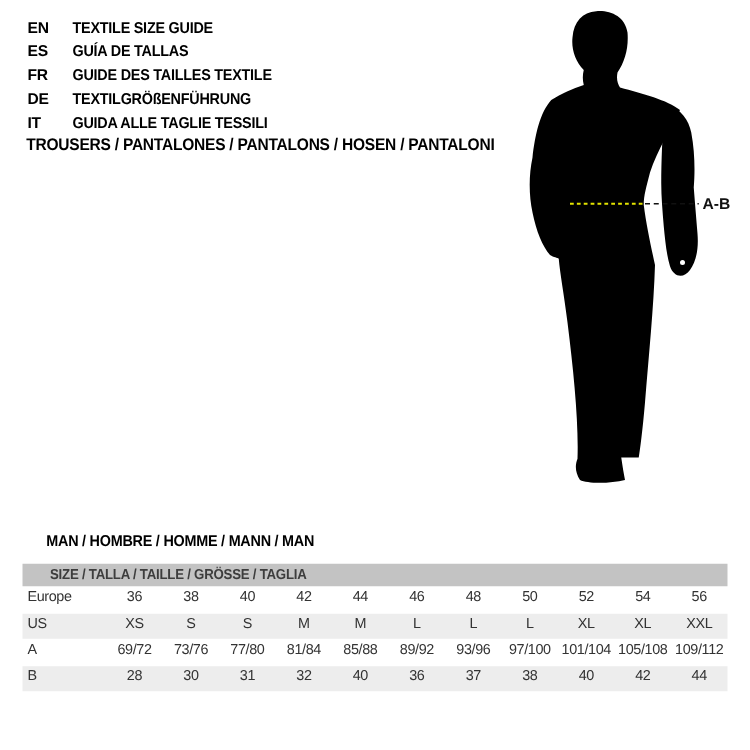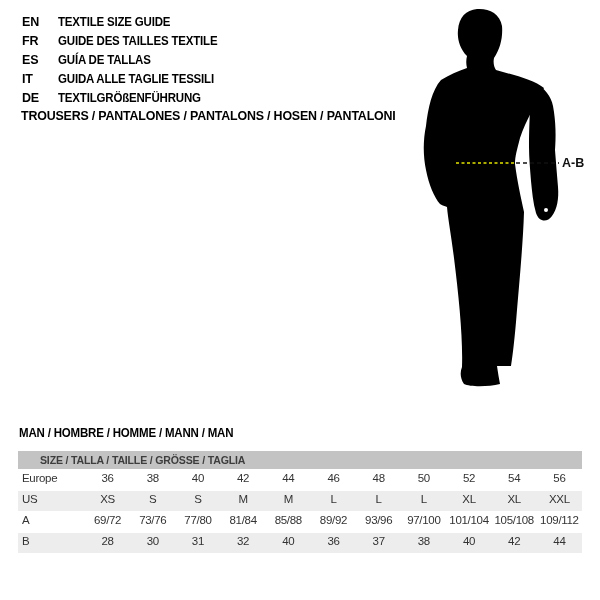--- a/index.html
+++ b/index.html
@@ -8,21 +8,21 @@
     font-family:"Liberation Sans",sans-serif;color:#000;overflow:hidden;
   }
   .cond{display:inline-block;transform:scaleX(.92);transform-origin:0 50%;white-space:nowrap;}
   
   .lang-list{position:absolute;left:22px;top:13px;}
   .lang-row{height:19px;line-height:19px;font-weight:bold;font-size:12.5px;letter-spacing:-.2px;}
   .lang-code{display:inline-block;width:36px;}
   
   .garment-heading{position:absolute;left:21px;top:106px;height:19px;line-height:19px;
     font-weight:bold;font-size:13.5px;letter-spacing:-.2px;white-space:nowrap;}
-  .gender-heading{position:absolute;left:19px;top:424px;height:19px;line-height:19px;
+  .gender-heading{position:absolute;left:37px;top:424px;height:19px;line-height:19px;
     font-weight:bold;font-size:12.5px;letter-spacing:-.2px;white-space:nowrap;}
   
   .figure{position:absolute;left:405px;top:0;}
   
   .size-table{position:absolute;left:18px;top:451px;width:564px;font-size:11.5px;color:#333;}
   .thead{height:18px;line-height:18px;padding-left:5px;font-weight:bold;color:#3d3d3d;
     letter-spacing:-.2px;box-sizing:border-box;}
   .trow{display:grid;grid-template-columns:67px repeat(11,1fr);height:20px;line-height:16px;
     margin-top:1px;}
   .tcell{text-align:center;letter-spacing:-.3px;white-space:nowrap;overflow:visible;}
@@ -34,30 +34,30 @@
 </head>
 <body>
 
 <div id="canvas">
 
   <div class="lang-list">
     <div class="lang-row">
       <span class="lang-code">EN</span><span class="cond">TEXTILE SIZE GUIDE</span>
     </div>
     <div class="lang-row">
+      <span class="lang-code">ES</span><span class="cond">GUÍA DE TALLAS</span>
+    </div>
+    <div class="lang-row">
       <span class="lang-code">FR</span><span class="cond">GUIDE DES TAILLES TEXTILE</span>
     </div>
     <div class="lang-row">
-      <span class="lang-code">ES</span><span class="cond">GUÍA DE TALLAS</span>
+      <span class="lang-code">DE</span><span class="cond">TEXTILGRÖßENFÜHRUNG</span>
     </div>
     <div class="lang-row">
       <span class="lang-code">IT</span><span class="cond">GUIDA ALLE TAGLIE TESSILI</span>
-    </div>
-    <div class="lang-row">
-      <span class="lang-code">DE</span><span class="cond">TEXTILGRÖßENFÜHRUNG</span>
     </div>
   </div>
 
   <div class="garment-heading">
     <span class="cond">TROUSERS / PANTALONES / PANTALONS / HOSEN / PANTALONI</span>
   </div>
 
   <svg class="figure" width="195" height="400" viewBox="405 0 195 400" xmlns="http://www.w3.org/2000/svg">
     <path d="M 477 9
              C 488 8 500 13 502 26

